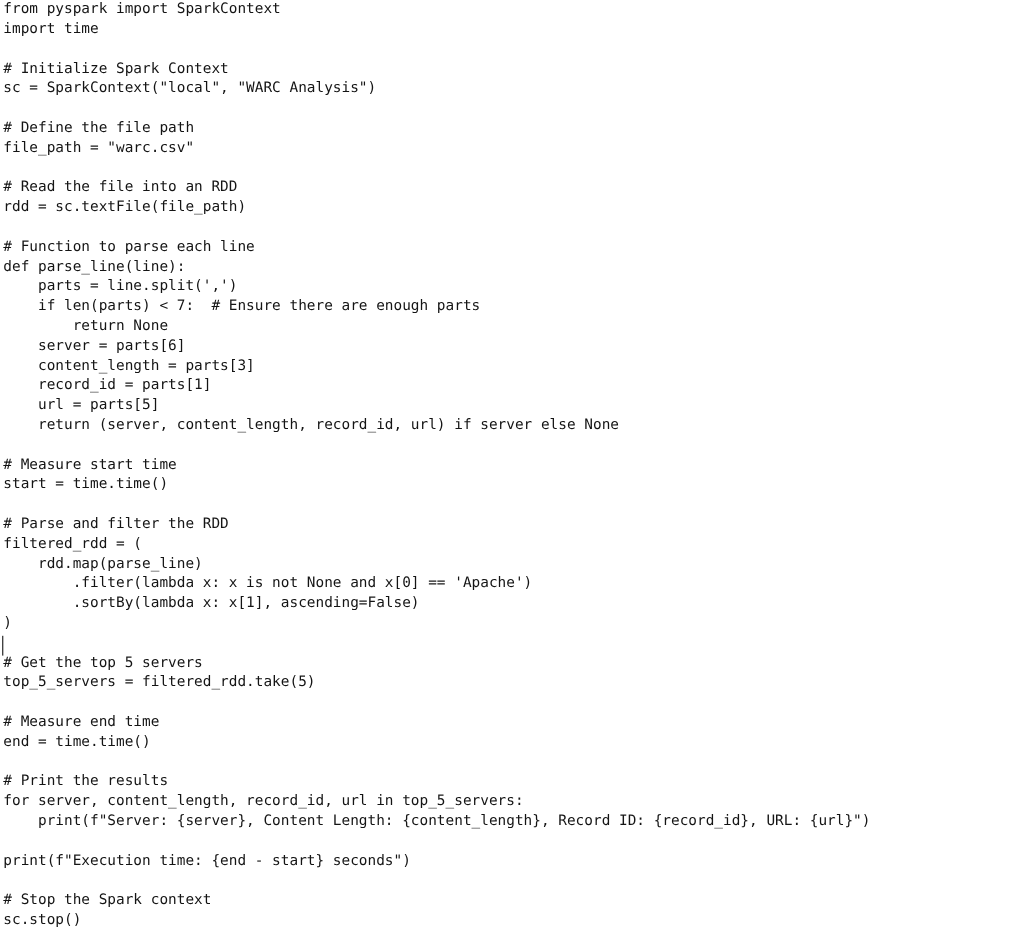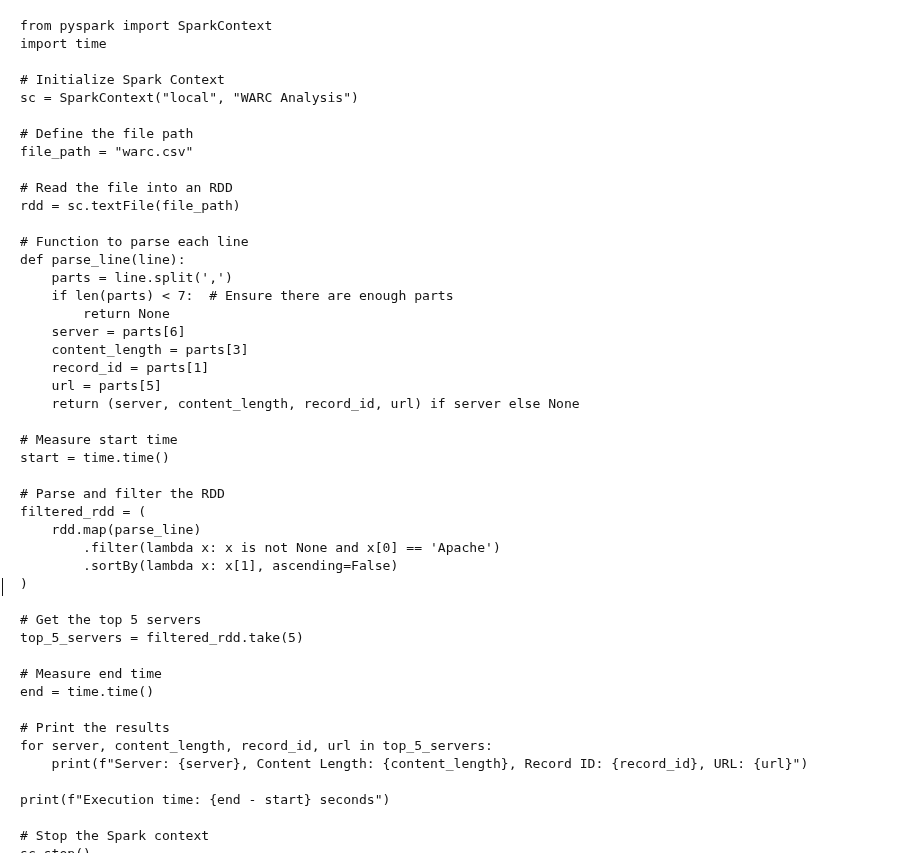--- a/index.html
+++ b/index.html
@@ -11,21 +11,21 @@
     width: 917px;
     height: 853px;
     overflow: hidden;
     font-family: "DejaVu Sans Mono", "Liberation Mono", monospace;
   }
   #editor {
     position: relative;
     width: 917px;
     height: 767px;
     background: #ffffff;
-    padding: 17px;
+    padding: 0;
     box-sizing: border-box;
   }
   #code {
     margin: 0;
     padding: 0 0 0 3px;
     font-family: "DejaVu Sans Mono", "Liberation Mono", monospace;
     font-size: 13.1px;
     line-height: 18px;
     color: #141414;
     white-space: pre;

